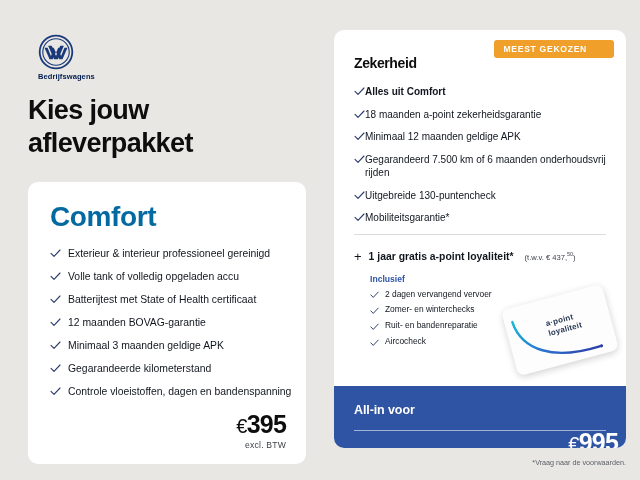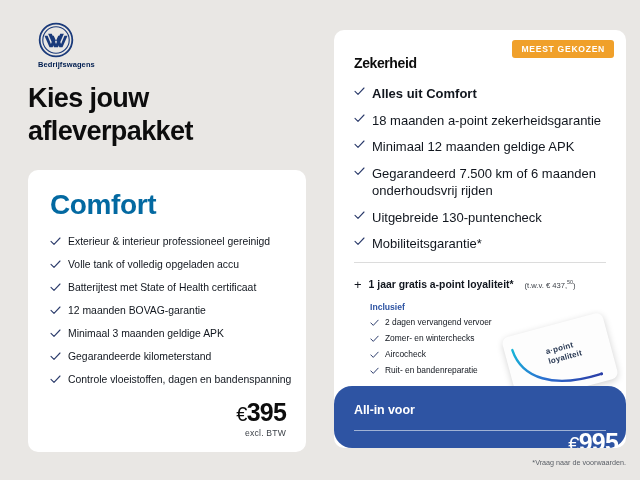--- a/index.html
+++ b/index.html
@@ -7,21 +7,21 @@
     width: 640px; height: 480px;
     background: #e9e7e4;
     font-family: "Liberation Sans", sans-serif;
     overflow: hidden;
     position: relative;
   }
   .stage { position: absolute; inset: 0; }
 
   
   .left-col {
-    position: absolute; left: 0; top: 0; width: 330px; height: 432px;
+    position: absolute; left: 0; top: 12px; width: 330px; height: 432px;
   }
   .brand { position: absolute; left: 38px; top: 22px; width: 70px; }
   .vw-mark { width: 36px; height: 36px; display: block; }
   .brand-word {
     font-size: 7.5px; font-weight: bold; color: #001e50;
     letter-spacing: .1px; margin-top: 2px; white-space: nowrap;
   }
   .headline {
     position: absolute; left: 28px; top: 82px; width: 280px;
     font-size: 27px; line-height: 1.22; font-weight: bold;
@@ -56,30 +56,30 @@
 
   
   .zeker-card {
     position: absolute; left: 334px; top: 30px; width: 292px; height: 418px;
     background: #ffffff; border-radius: 10px; overflow: hidden;
   }
   .badge {
     position: absolute; right: 12px; top: 10px;
     background: #f0a02a; color: #ffffff;
     font-size: 8.6px; font-weight: bold; letter-spacing: .7px;
-    padding: 4px 9px 4px 9px; border-radius: 3px; white-space: nowrap;
+    padding: 4px 27px 4px 9px; border-radius: 3px; white-space: nowrap;
   }
   .zeker-title {
     font-size: 14px; font-weight: bold; color: #0d0d0d;
     letter-spacing: -0.4px; margin: 25px 0 0 20px;
   }
   .zeker-list { list-style: none; margin: 14px 0 0 20px; padding-right: 14px; }
   .zeker-list li {
-    display: flex; align-items: flex-start; gap: 7px;
-    font-size: 13px; line-height: 1.35; color: #11161e;
+    display: flex; align-items: flex-start; 
+    font-size: 10px; line-height: 1.35; color: #11161e;
     margin-bottom: 9px;
   }
   .zeker-list li.bold-item { font-weight: bold; }
   .divider {
     height: 1px; background: #dcdcdc; margin: 6px 20px 0 20px;
   }
   .loyal-row {
     display: flex; align-items: baseline; gap: 7px;
     margin: 14px 0 0 20px; padding-right: 12px;
   }
@@ -110,21 +110,21 @@
   }
   .loyalty-card svg { position: absolute; left: 0; top: 0; }
   .loyalty-text {
     position: absolute; left: 40px; top: 20px;
     font-size: 8px; font-weight: bold; color: #2b3b55;
     line-height: 1.25; letter-spacing: .2px;
   }
 
   .blue-footer {
     position: absolute; left: 0; bottom: 0; width: 100%; height: 62px;
-    background: #2e54a3; color: #ffffff; border-radius: 18px;
+    background: #2e54a3; color: #ffffff;
   }
   .footer-label {
     position: absolute; left: 20px; top: 17px;
     font-size: 12.5px; font-weight: bold; letter-spacing: -0.1px;
   }
   .footer-rule {
     position: absolute; left: 20px; right: 20px; top: 44px;
     height: 1px; background: rgba(255,255,255,.55);
   }
   .footer-price {
@@ -283,27 +283,27 @@
         <li>
           <svg class="chk" width="9" height="8" viewBox="0 0 11 9">
               <path d="M1 4.4 L4 7.4 L10 1" fill="none" stroke="#2b3b6b" stroke-width="1.2" stroke-linecap="round" stroke-linejoin="round"></path>
             </svg>
           <span>Zomer- en winterchecks</span>
         </li>
         <li>
           <svg class="chk" width="9" height="8" viewBox="0 0 11 9">
               <path d="M1 4.4 L4 7.4 L10 1" fill="none" stroke="#2b3b6b" stroke-width="1.2" stroke-linecap="round" stroke-linejoin="round"></path>
             </svg>
-          <span>Aircocheck</span>
+          <span>Ruit- en bandenreparatie</span>
         </li>
         <li>
           <svg class="chk" width="9" height="8" viewBox="0 0 11 9">
               <path d="M1 4.4 L4 7.4 L10 1" fill="none" stroke="#2b3b6b" stroke-width="1.2" stroke-linecap="round" stroke-linejoin="round"></path>
             </svg>
-          <span>Ruit- en bandenreparatie</span>
+          <span>Aircocheck</span>
         </li>
       </ul>
 
       <div class="loyalty-card">
         <svg width="104" height="68" viewBox="0 0 104 68">
           <defs>
             <linearGradient id="arcg" x1="0" y1="0" x2="1" y2="1">
               <stop offset="0%" stop-color="#17b6d8"></stop>
               <stop offset="55%" stop-color="#2b6fd0"></stop>
               <stop offset="100%" stop-color="#2b3fa8"></stop>

